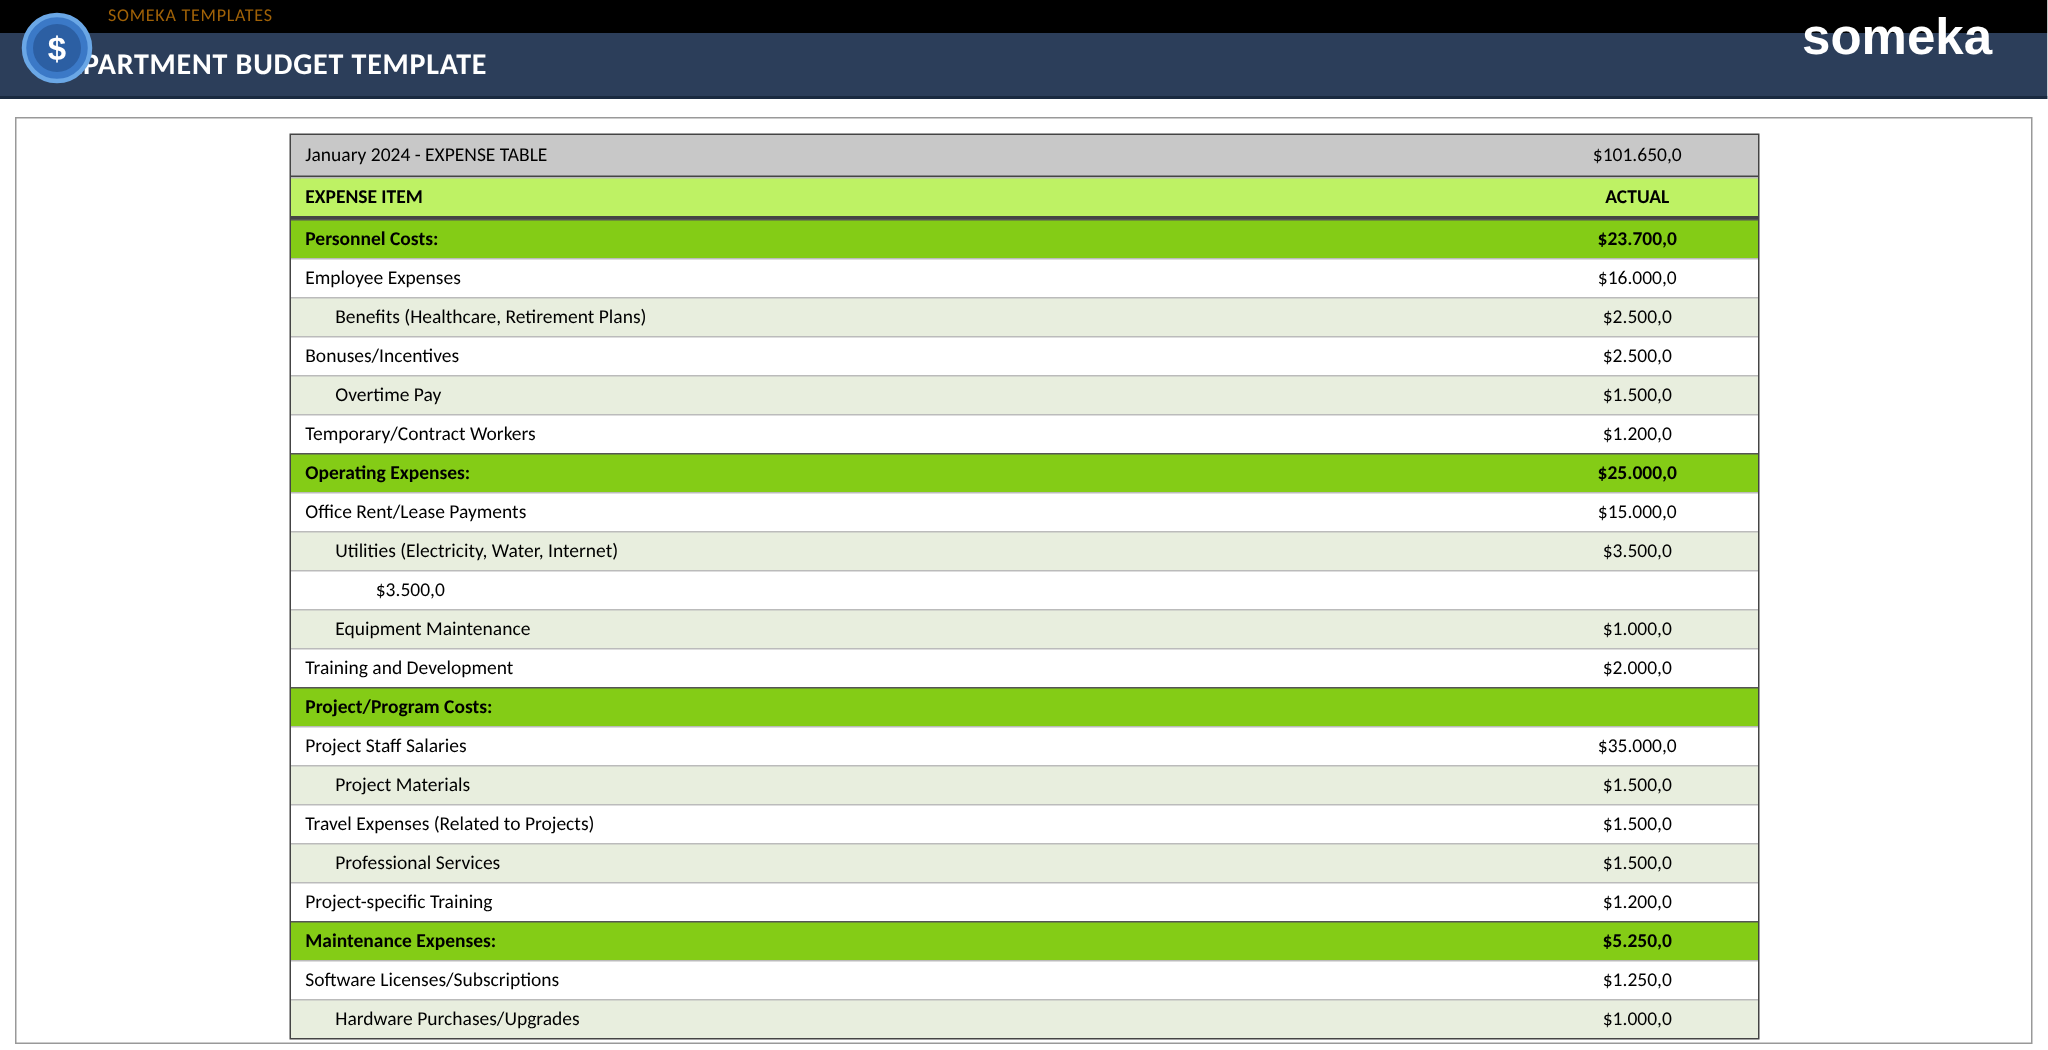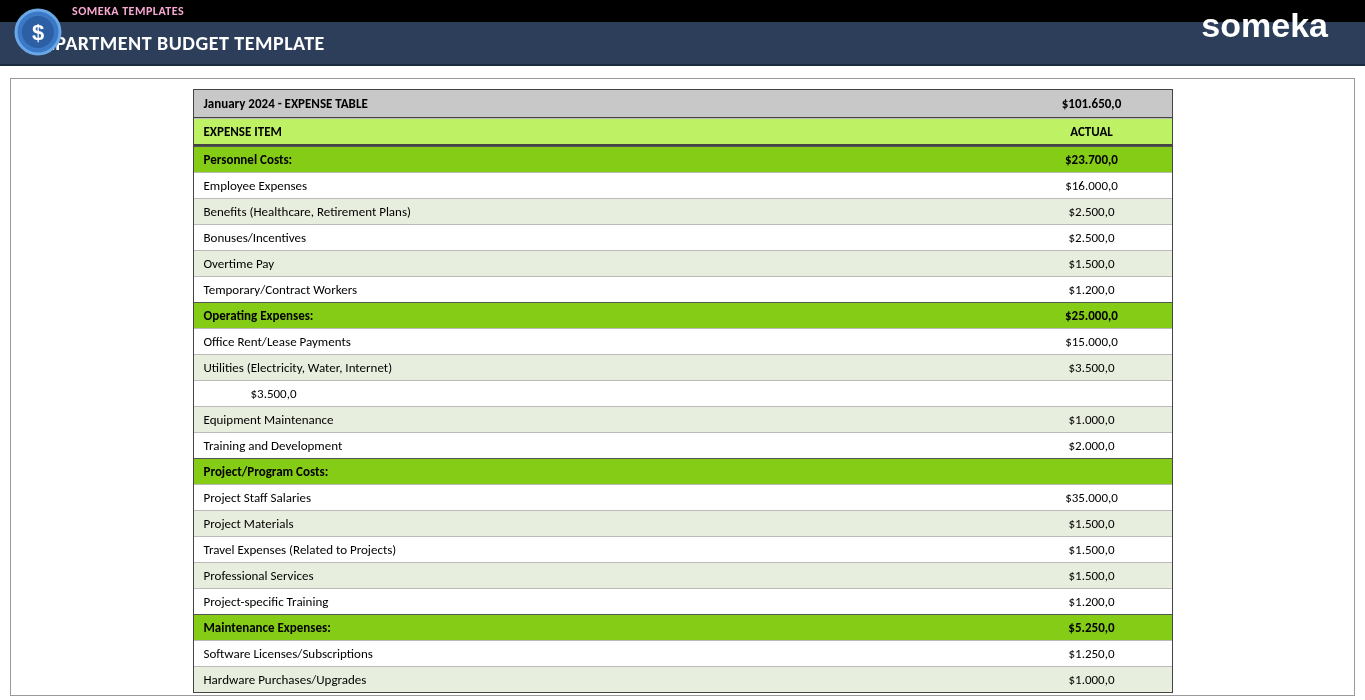--- a/index.html
+++ b/index.html
@@ -11,22 +11,22 @@
   }
   .topbar-black {
     background: #000000;
     height: 22px;
     display: flex;
     align-items: center;
     padding-left: 72px;
     position: relative;
   }
   .topbar-black .brand-small {
-    color: #f9a8d4;
-    font-weight: 700;
+    color: #a16207;
+    font-weight: 400;
     font-size: 12px;
     letter-spacing: 0.5px;
   }
   .topbar-blue {
     background: #2C3E5A;
     height: 44px;
     display: flex;
     align-items: center;
     padding-left: 32px;
     border-bottom: 2px solid #1a2a40;
@@ -86,21 +86,21 @@
     width: 160px;
     padding: 5px 10px;
     text-align: center;
     display: flex;
     align-items: center;
     justify-content: center;
   }
   
   .row.header-grey {
     background: #C8C8C8;
-    font-weight: 700;
+    font-weight: 400;
     height: 28px;
     border-bottom: 1px solid #444;
   }
   
   .row.header-white {
     background: #bef264;
     font-weight: 700;
     height: 28px;
     border-bottom: 2px solid #444;
   }
@@ -110,20 +110,21 @@
     font-weight: 700;
     height: 26px;
     border-top: 1px solid #555;
   }
   
   .row.item {
     height: 26px;
   }
   .row.item.alt {
     background: #E8EEDE;
+    padding-left: 20px;
   }
 </style>
 </head>
 <body>
 
 <div style="position:relative;">
   <div class="logo-coin">
     <svg viewBox="0 0 48 48" width="48" height="48">
       <circle cx="24" cy="24" r="22" fill="#3B79C7" stroke="#6aa7e6" stroke-width="3"></circle>
       <circle cx="24" cy="24" r="16" fill="#2C5FA3"></circle>

